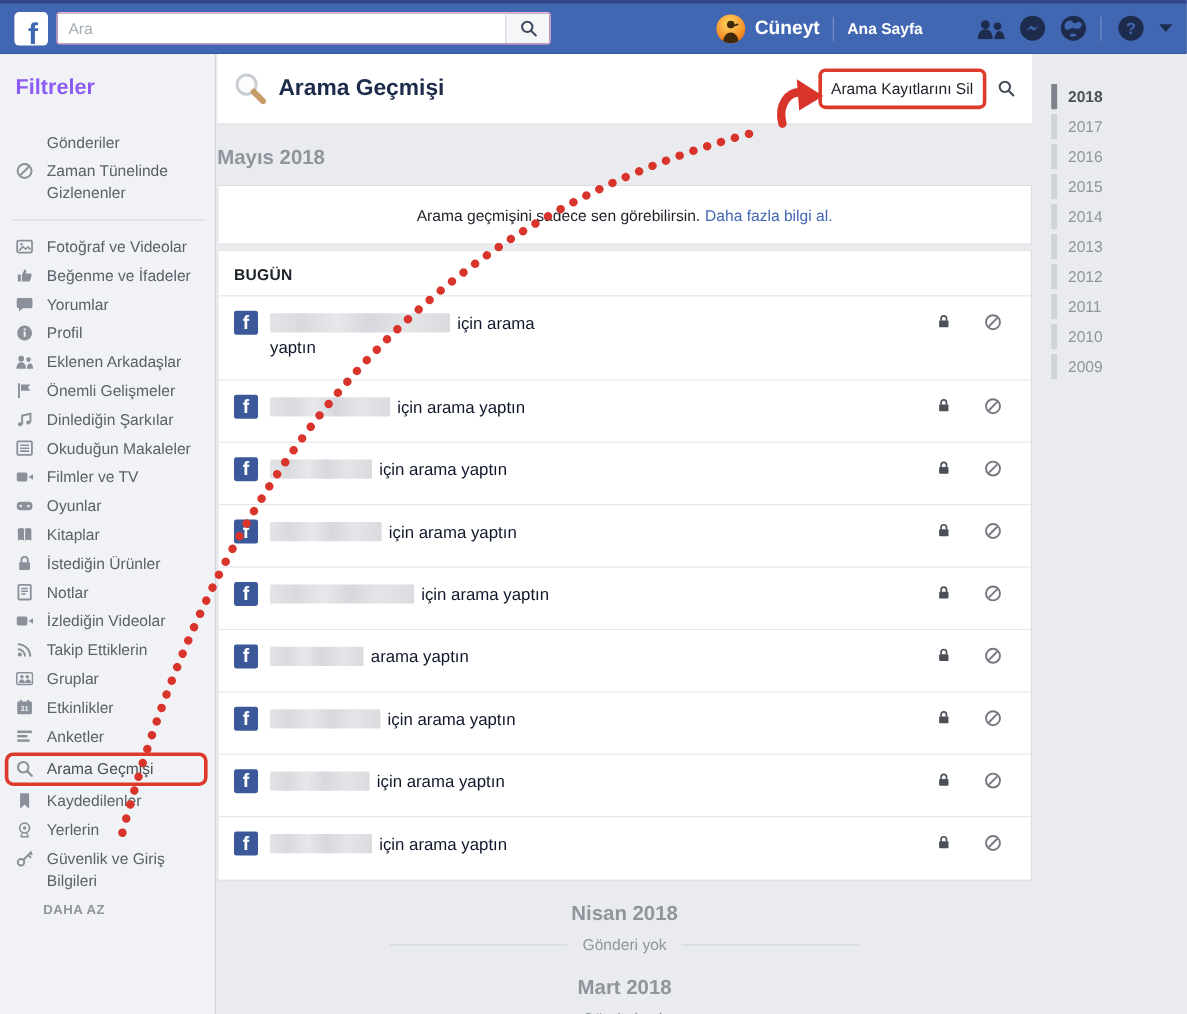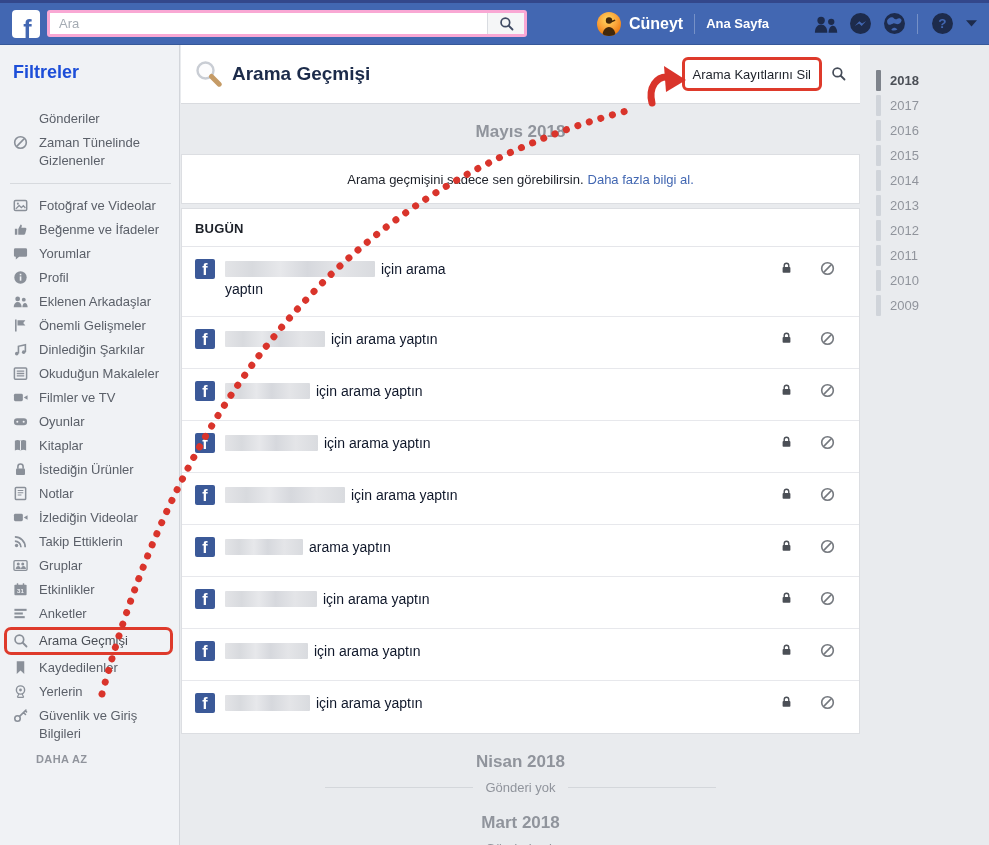--- a/index.html
+++ b/index.html
@@ -8,61 +8,61 @@
   svg.icn{display:block}
 
   
   .navbar{position:absolute;top:0;left:0;right:0;height:44px;box-sizing:border-box;
           background:#4267b2;border-top:3px solid #33478b;display:flex;align-items:center;
           padding:0 12px;z-index:10;box-shadow:0 1px 0 #365899}
   .fb-logo{width:28px;height:28px;background:#fff;border-radius:4px;color:#4267b2;
            font-weight:bold;font-size:25px;line-height:1;display:flex;align-items:flex-end;
            justify-content:center;cursor:pointer;flex:none}
   .fb-logo span{display:block;margin:0 0 -4px 3px}
-  .search-box{margin-left:7px;width:480px;height:27px;background:#0c4a6e;border-radius:3px;
-              display:flex;overflow:hidden;border:3px solid #f9a8d4;box-sizing:border-box}
+  .search-box{margin-left:7px;width:412px;height:27px;background:#0c4a6e;border-radius:3px;
+              display:flex;overflow:hidden;border:1px solid #f9a8d4;box-sizing:border-box}
   .search-box input{flex:1;border:none;outline:none;padding:0 9px;font-size:13px;color:#1d2129;
                     font-family:"Liberation Sans",sans-serif}
   .search-box input::placeholder{color:#a4abb3}
   .search-btn{width:37px;background:#f5f6f7;border:none;border-left:1px solid #d9dce1;
               display:flex;align-items:center;justify-content:center;cursor:pointer;color:#3f4a63}
   .nav-right{margin-left:auto;display:flex;align-items:center;color:#fff}
   .avatar{width:24px;height:24px;border-radius:50%;overflow:hidden;flex:none;cursor:pointer;
           background:radial-gradient(circle at 45% 32%,#ffd95e 0%,#f9a33a 45%,#ef7d12 75%,#c85f00 100%)}
   .nav-name{font-size:16px;font-weight:bold;margin-left:8px;cursor:pointer}
   .nav-home{font-size:13px;font-weight:bold;cursor:pointer}
   .nav-divider{width:1px;height:20px;background:rgba(255,255,255,.28);margin:0 11px}
   .jewels{display:flex;align-items:center;margin-left:34px;color:#1d2b4c}
   .jewel{margin-left:11px;cursor:pointer;display:flex}
   .caret{margin-left:12px;cursor:pointer;display:flex;color:#1d2b4c}
 
   
   .sidebar{position:absolute;top:44px;left:0;width:180px;bottom:0;box-sizing:border-box;
            background:#f0f2f5;border-right:1px solid #d3d6db;padding:16px 6px 0 13px;overflow:hidden}
-  .sidebar-title{font-size:18px;font-weight:bold;color:#1d4ed8;margin:2px 0 24px}
+  .sidebar-title{font-size:18px;font-weight:bold;color:#8b5cf6;margin:2px 0 24px}
   .s-item{display:flex;align-items:flex-start;padding:3px 0;cursor:pointer;color:#5b6069;font-size:13px}
   .s-icon{width:26px;flex:none;color:#8a9099;padding-top:1px}
   .s-icon svg{width:15px;height:15px}
   .s-label{line-height:18px}
   .s-item.highlighted{border:3px solid #de3a2b;border-radius:7px;margin:1px 0 1px -9px;
                       padding:2px 0 2px 6px;color:#4b4f56}
   .sdivider{height:1px;background:#d7dade;margin:10px 2px 10px -3px}
   .less{font-size:11px;font-weight:bold;color:#90949c;letter-spacing:.4px;margin-top:7px;
         padding-left:23px;cursor:pointer}
 
   
   .main{position:absolute;left:181px;top:44px;width:679px;bottom:0;overflow:hidden}
   .header-card{background:#fff;height:60px;display:flex;align-items:center;padding:0 14px;
                box-sizing:border-box;border-bottom:1px solid #d9dbdf}
   .header-title{font-size:19px;font-weight:bold;color:#1c2b4a;margin-left:10px}
   .header-right{margin-left:auto;display:flex;align-items:center}
   .red-frame{border:3px solid #de3a2b;border-radius:6px;padding:5px 8px}
   .delete-btn{font-size:13px;color:#1d2129;cursor:pointer;white-space:nowrap}
   .header-search-icon{color:#444b57;margin-left:9px;cursor:pointer;display:flex}
-  .month-header{text-align:center;font-size:17px;font-weight:bold;color:#90949c;padding:18px 0 12px}
+  .month-header{text-align:left;font-size:17px;font-weight:bold;color:#90949c;padding:18px 0 12px}
   .info-card{background:#fff;border:1px solid #dcdee2;height:50px;box-sizing:border-box;
              display:flex;align-items:center;justify-content:center;font-size:13px;color:#1d2129}
   .info-card a{color:#4267b2;text-decoration:none;margin-left:4px;cursor:pointer}
   .list-card{background:#fff;border:1px solid #dcdee2;margin-top:4px}
   .today{padding:12px 13px 10px;font-weight:bold;font-size:13px;color:#1d2129;
          border-bottom:1px solid #e5e6ea;letter-spacing:.2px}
   .row{position:relative;height:52px;box-sizing:border-box;padding:12px 110px 0 43px;
        border-bottom:1px solid #e7e8ec}
   .row.tall{height:70px}
   .rows > .row:last-child{border-bottom:none}

